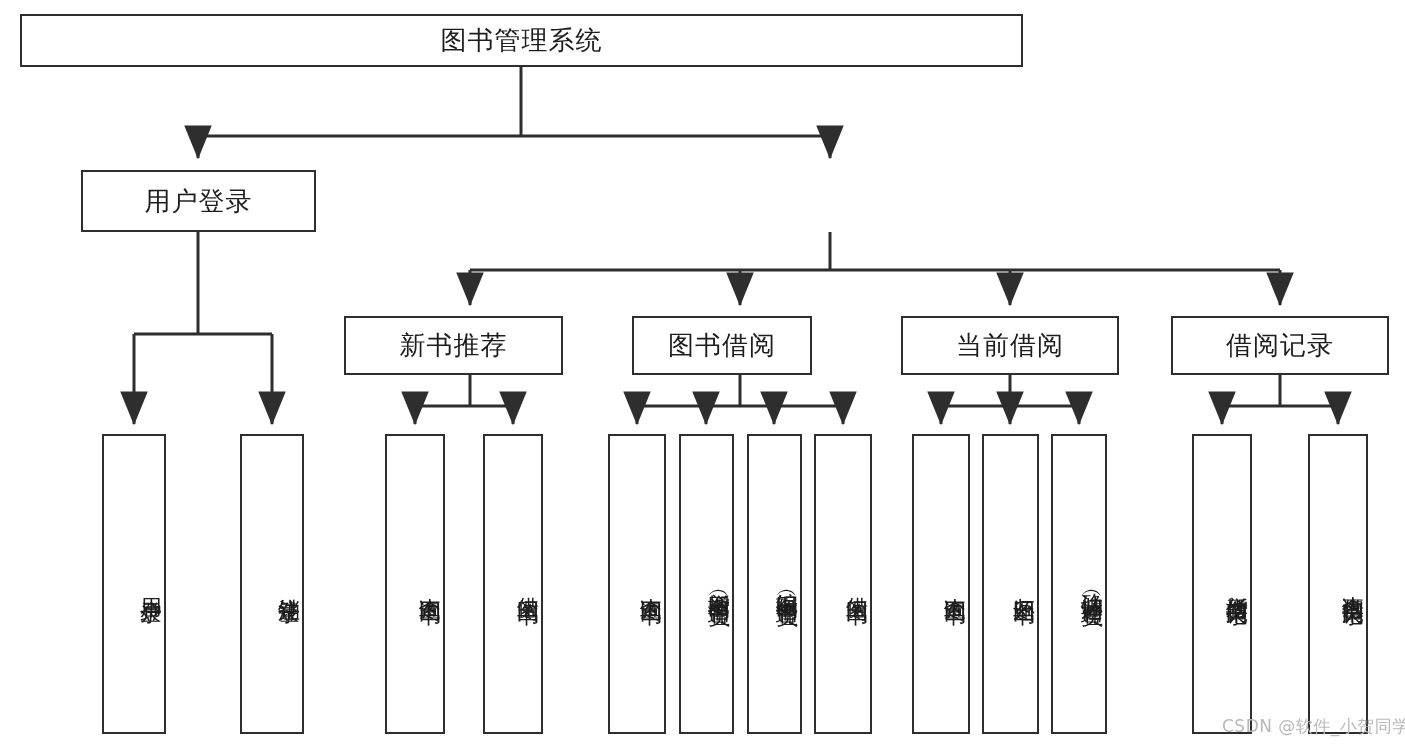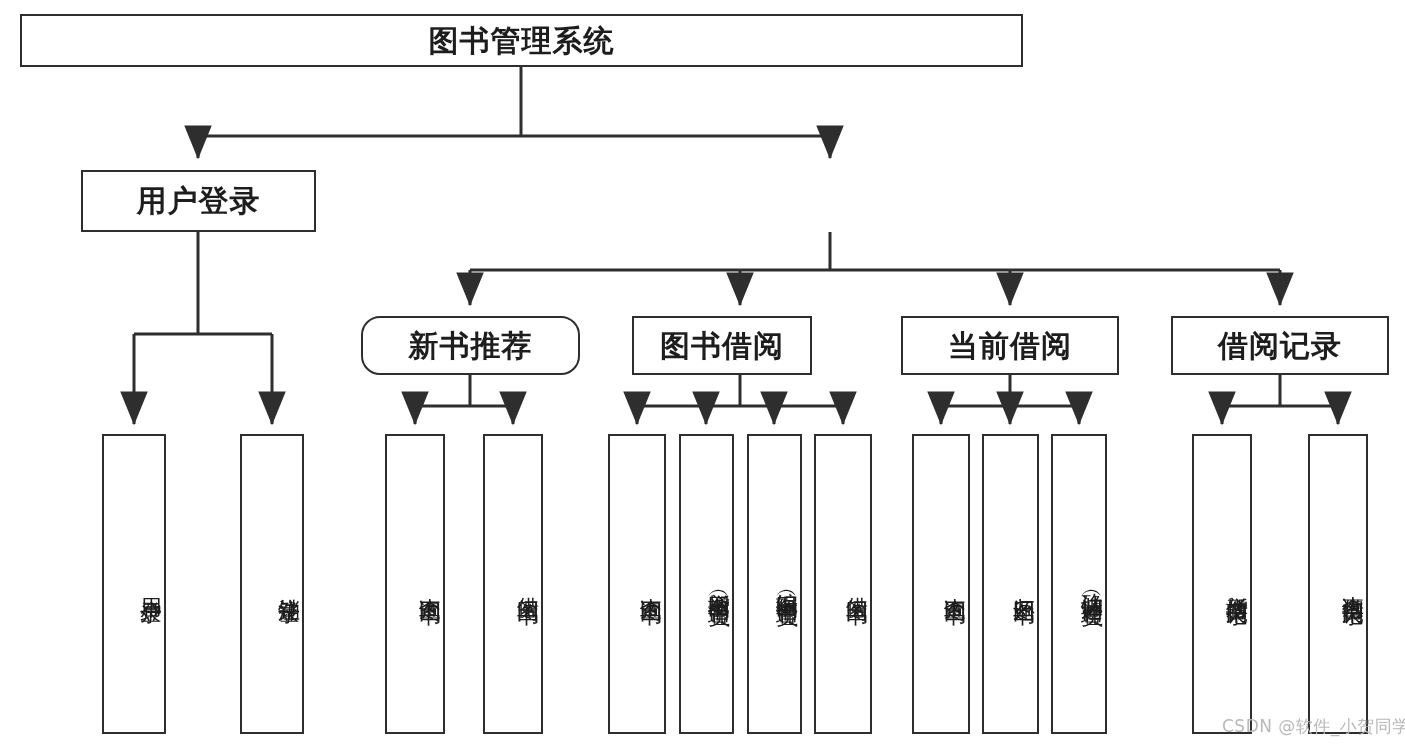--- a/index.html
+++ b/index.html
@@ -22,23 +22,22 @@
     box-sizing: border-box;
     background: #ffffff;
     border: 2px solid #2e2e2e;
     display: flex;
     align-items: center;
     justify-content: center;
     color: #1d1d1d;
     line-height: 1.18;
   }
   .node.horiz {
-    font-size: 30px;
+    font-size: 26px;
     letter-spacing: 1px;
-    font-weight: bold;
   }
   .node.vert {
     writing-mode: vertical-rl;
     text-orientation: upright;
     font-size: 22px;
     letter-spacing: 2px;
     padding-top: 14px;
     padding-bottom: 14px;
     align-items: flex-start;
     justify-content: center;
@@ -125,21 +124,21 @@
 
   <div class="node horiz" style="left:20px; top:14px; width:1003px; height:53px;">
     <span>图书管理系统</span>
   </div>
 
   <div class="node horiz" style="left:81px; top:170px; width:235px; height:62px;">
     <span>用户登录</span>
   </div>
 
 
-  <div class="node horiz" style="left:361px; top:316px; width:219px; height:59px;border-radius:19px;">
+  <div class="node horiz" style="left:344px; top:316px; width:219px; height:59px;">
     <span>新书推荐</span>
   </div>
 
   <div class="node horiz" style="left:632px; top:316px; width:180px; height:59px;">
     <span>图书借阅</span>
   </div>
 
   <div class="node horiz" style="left:1171px; top:316px; width:218px; height:59px;">
     <span>借阅记录</span>
   </div>

